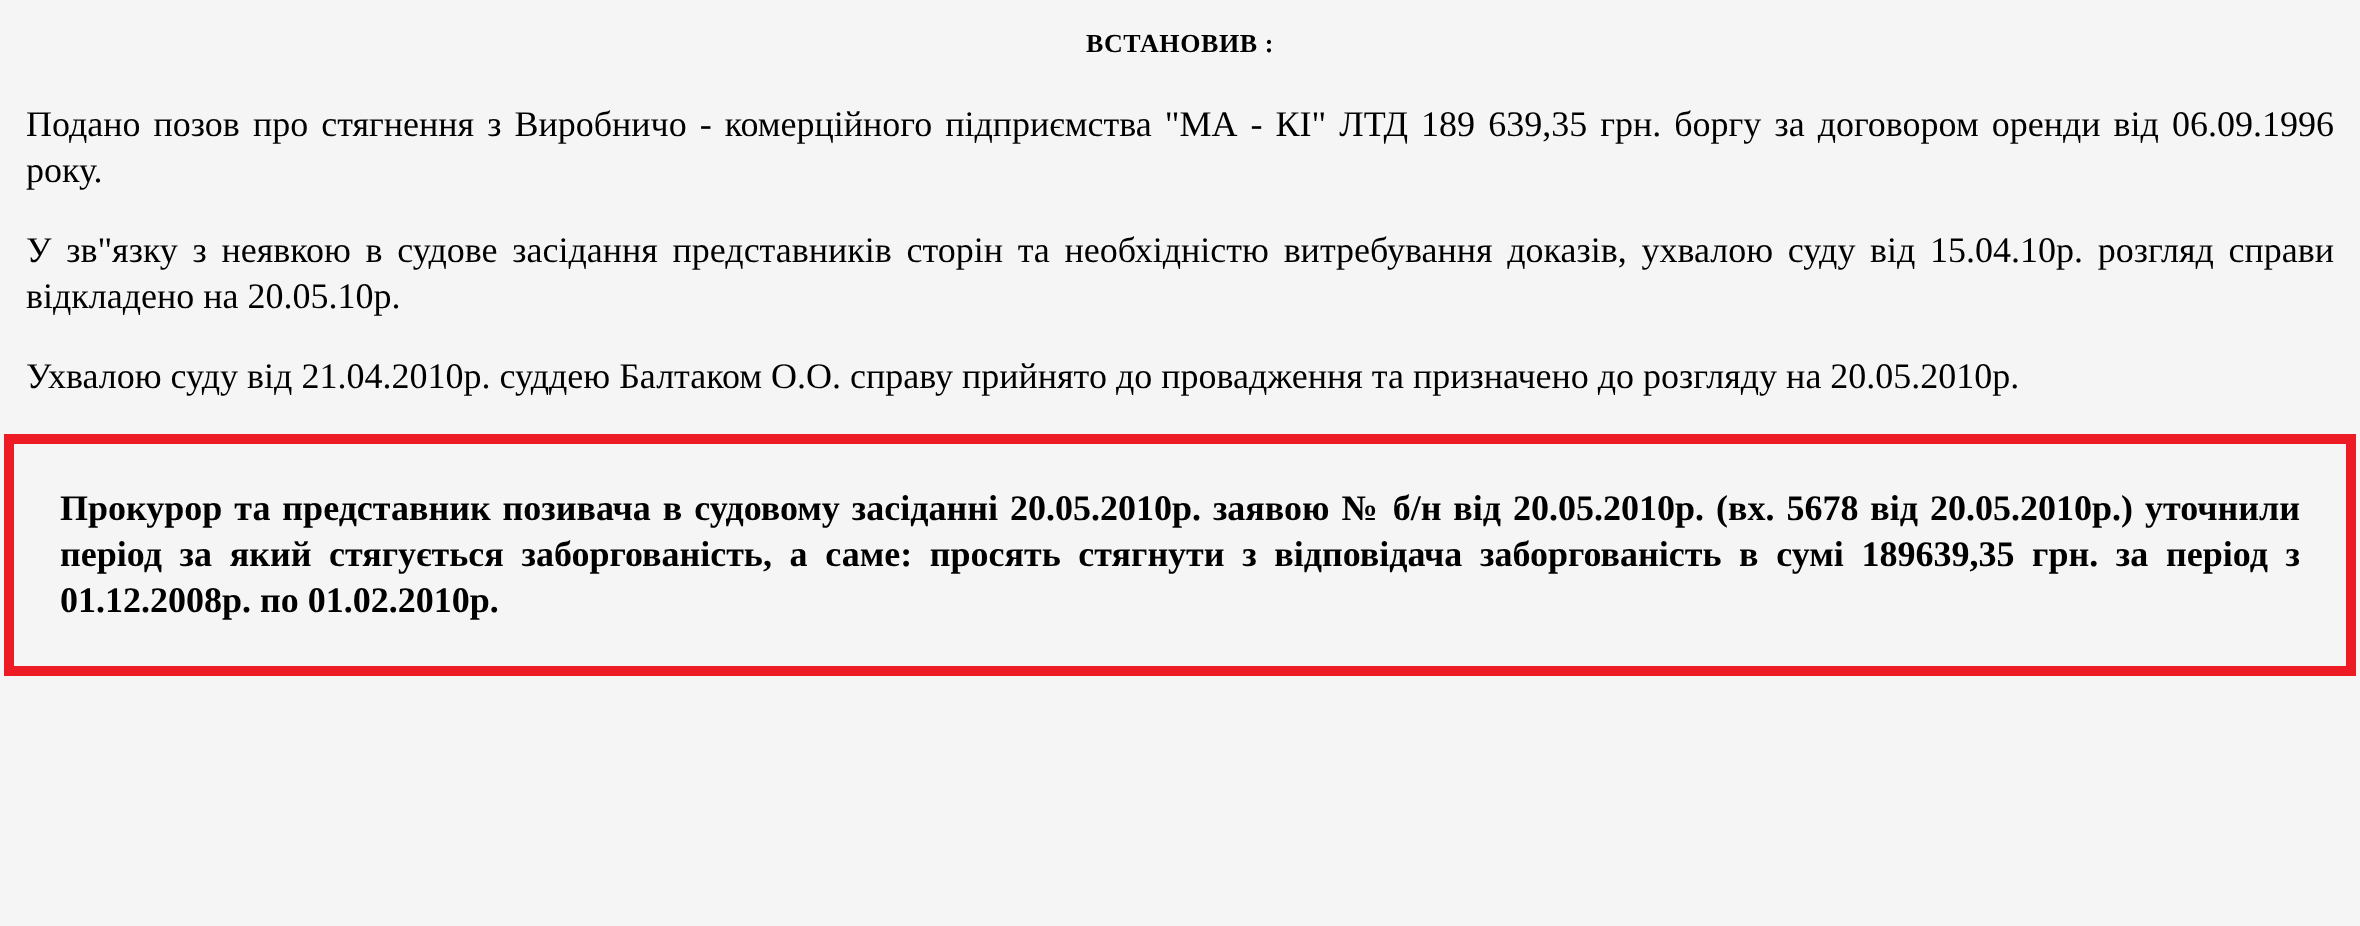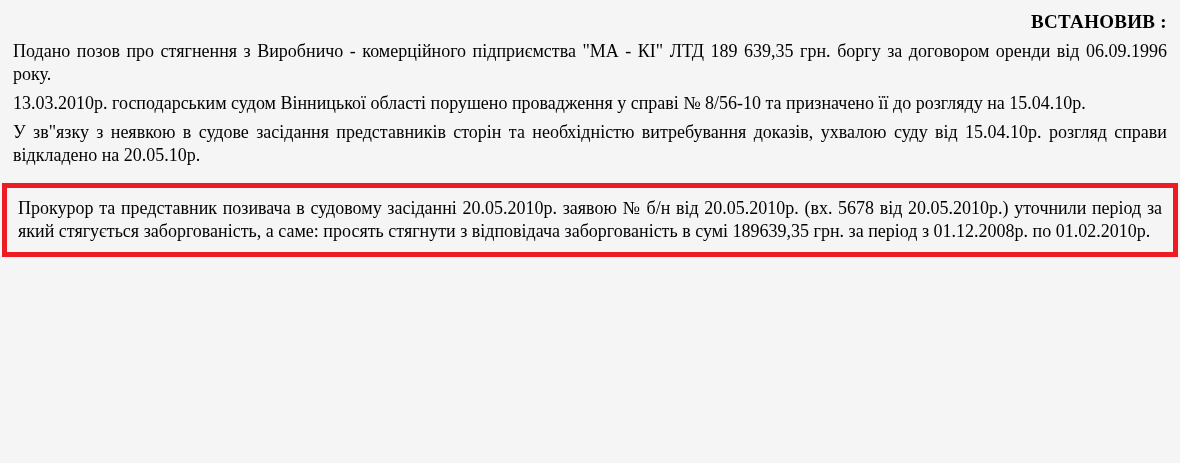--- a/index.html
+++ b/index.html
@@ -18,54 +18,55 @@
     width: 1180px;
     height: 463px;
     overflow: hidden;
     background: var(--background);
     color: var(--text);
     font-family: "Liberation Serif", "DejaVu Serif", serif;
     font-size: 18px;
     padding: 8px 13px 0 13px;
   }
   .heading {
-    text-align: right;
+    text-align: center;
     font-weight: bold;
-    font-size: 19px;
+    font-size: 13px;
     margin: 2px 0 0 0;
     line-height: 24px;
     letter-spacing: 0.3px;
   }
   .para {
     text-align: justify;
     line-height: 23px;
-    margin: 6px 0;
+    margin: 17px 0;
   }
   .highlight-box {
     border: 5px solid var(--highlight);
     margin: 16px -11px;
     padding: 5px 7px;
   }
   .highlight-box .para {
-    margin: 4px;
+    margin: 16px;
+    font-weight: bold;
   }
 </style>
 </head>
 <body>
 
 <div class="page">
 
   <p class="heading">ВСТАНОВИВ :</p>
 
   <p class="para">Подано позов про стягнення з Виробничо - комерційного підприємства "МА - КІ" ЛТД 189 639,35 грн. боргу за договором оренди від 06.09.1996 року.</p>
 
-  <p class="para">13.03.2010р. господарським судом Вінницької області порушено провадження у справі № 8/56-10 та призначено її до розгляду на 15.04.10р.</p>
 
   <p class="para">У зв"язку з неявкою в судове засідання представників сторін та необхідністю витребування доказів, ухвалою суду від 15.04.10р. розгляд справи відкладено на 20.05.10р.</p>
 
 
+  <p class="para">Ухвалою суду від 21.04.2010р. суддею Балтаком О.О. справу прийнято до провадження та призначено до розгляду на 20.05.2010р.</p>
 
   <div class="highlight-box">
     <p class="para">Прокурор та представник позивача в судовому засіданні 20.05.2010р. заявою № б/н від 20.05.2010р. (вх. 5678 від 20.05.2010р.) уточнили період за який стягується заборгованість, а саме: просять стягнути з відповідача заборгованість в сумі 189639,35 грн. за період з 01.12.2008р. по 01.02.2010р.</p>
   </div>
 
 
 </div>
 
 </body></html>

